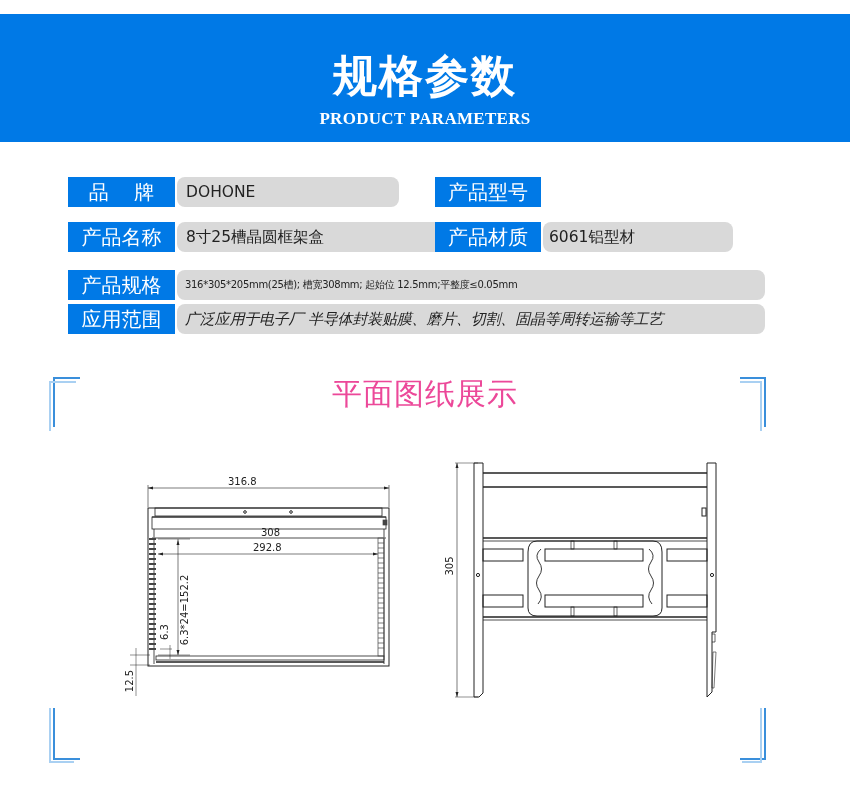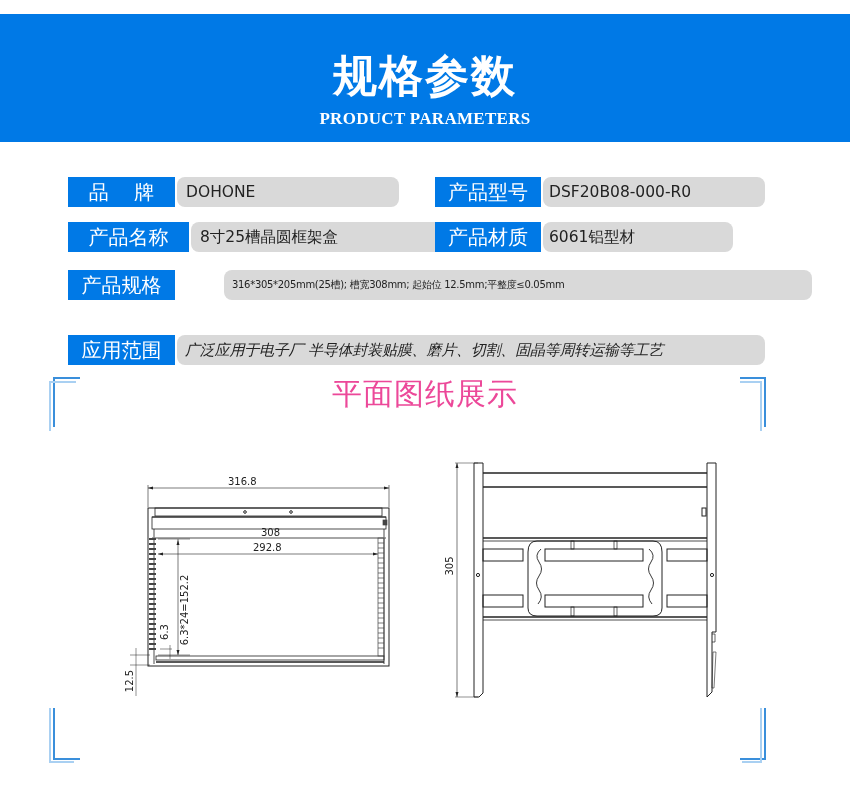--- a/index.html
+++ b/index.html
@@ -54,39 +54,38 @@
   <div class="banner-sub">PRODUCT PARAMETERS</div>
 </div>
 
 <div class="spec-row" style="left:68px; top:177px;">
   <div class="spec-label" style="width:107px; white-space:pre;">品    牌</div>
   <div class="spec-value" style="width:222px;">DOHONE</div>
 </div>
 
 <div class="spec-row" style="left:435px; top:177px;">
   <div class="spec-label" style="width:106px;">产品型号</div>
-  <div class="spec-value" style="width:222px; padding-left:6px;">DSF20B08-000-R0</div>
 </div>
 
 <div class="spec-row" style="left:68px; top:222px;">
-  <div class="spec-label" style="width:121px;">产品名称</div>
+  <div class="spec-label" style="width:107px;">产品名称</div>
   <div class="spec-value" style="width:268px;">8寸25槽晶圆框架盒</div>
 </div>
 
 <div class="spec-row" style="left:435px; top:222px;">
   <div class="spec-label" style="width:106px;">产品材质</div>
   <div class="spec-value" style="width:190px; padding-left:6px;">6061铝型材</div>
 </div>
 
-<div class="spec-row" style="left:68px; top:270px;gap:47px;">
+<div class="spec-row" style="left:68px; top:270px;">
   <div class="spec-label" style="width:107px;">产品规格</div>
   <div class="spec-value narrow" style="width:588px;">316*305*205mm(25槽); 槽宽308mm; 起始位 12.5mm;平整度≤0.05mm</div>
 </div>
 
-<div class="spec-row" style="left:68px; top:335px;">
+<div class="spec-row" style="left:68px; top:304px;">
   <div class="spec-label" style="width:107px;">应用范围</div>
   <div class="spec-value app" style="width:588px;font-style:italic;">广泛应用于电子厂 半导体封装贴膜、磨片、切割、固晶等周转运输等工艺</div>
 </div>
 
 <div class="section-title">平面图纸展示</div>
 
 <div class="corner" style="left:48px; top:376px;">
   <div class="ln" style="left:5px; top:1px; width:2px; height:50px; background:#3a8fdb;"></div>
   <div class="ln" style="left:5px; top:1px; width:27px; height:2px; background:#3a8fdb;"></div>
   <div class="ln" style="left:1px; top:5px; width:2px; height:50px; background:#a9d0f2;"></div>

